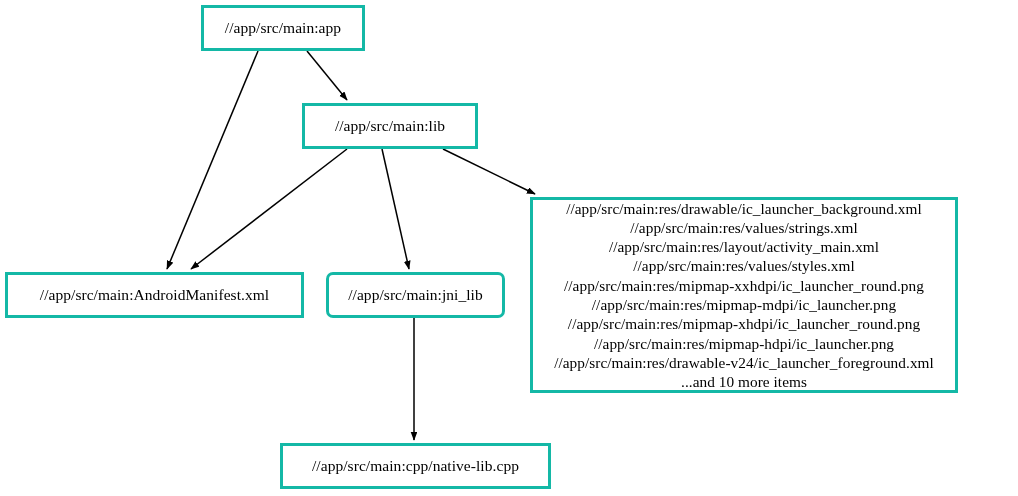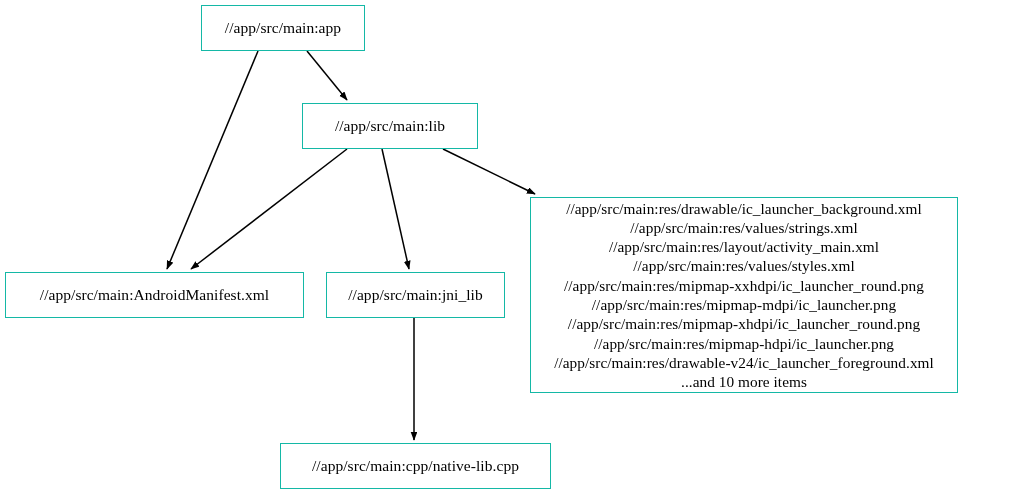--- a/index.html
+++ b/index.html
@@ -28,41 +28,41 @@
     position: absolute;
     left: 0;
     top: 0;
     width: 1018px;
     height: 496px;
     pointer-events: none;
   }
   .node {
     position: absolute;
     box-sizing: border-box;
-    border: 1px solid #14b8a6;
+    border: 3px solid #14b8a6;
     background: #ffffff;
     display: flex;
     align-items: center;
     justify-content: center;
     text-align: center;
     line-height: 1.0;
   }
   .node-label {
     display: block;
     white-space: pre;
     text-align: center;
     font-size: 15.5px;
     line-height: 15.1px;
     letter-spacing: 0.05px;
   }
   
   #node-app        { left: 201px; top: 5px;   width: 164px; height: 46px; }
   #node-lib        { left: 302px; top: 103px; width: 176px; height: 46px; }
   #node-manifest   { left: 5px;   top: 272px; width: 299px; height: 46px; }
-  #node-jni-lib    { left: 326px; top: 272px; width: 179px; height: 46px; }
+  #node-jni-lib    { left: 326px; top: 272px; width: 179px; height: 46px; border-radius: 7px; }
   #node-resources  { left: 530px; top: 197px; width: 428px; height: 196px; }
   #node-native-lib { left: 280px; top: 443px; width: 271px; height: 46px; }
 
   #node-resources .node-label {
     font-size: 15.3px;
     line-height: 19.3px;
   }
 </style>
 </head>
 <body>

